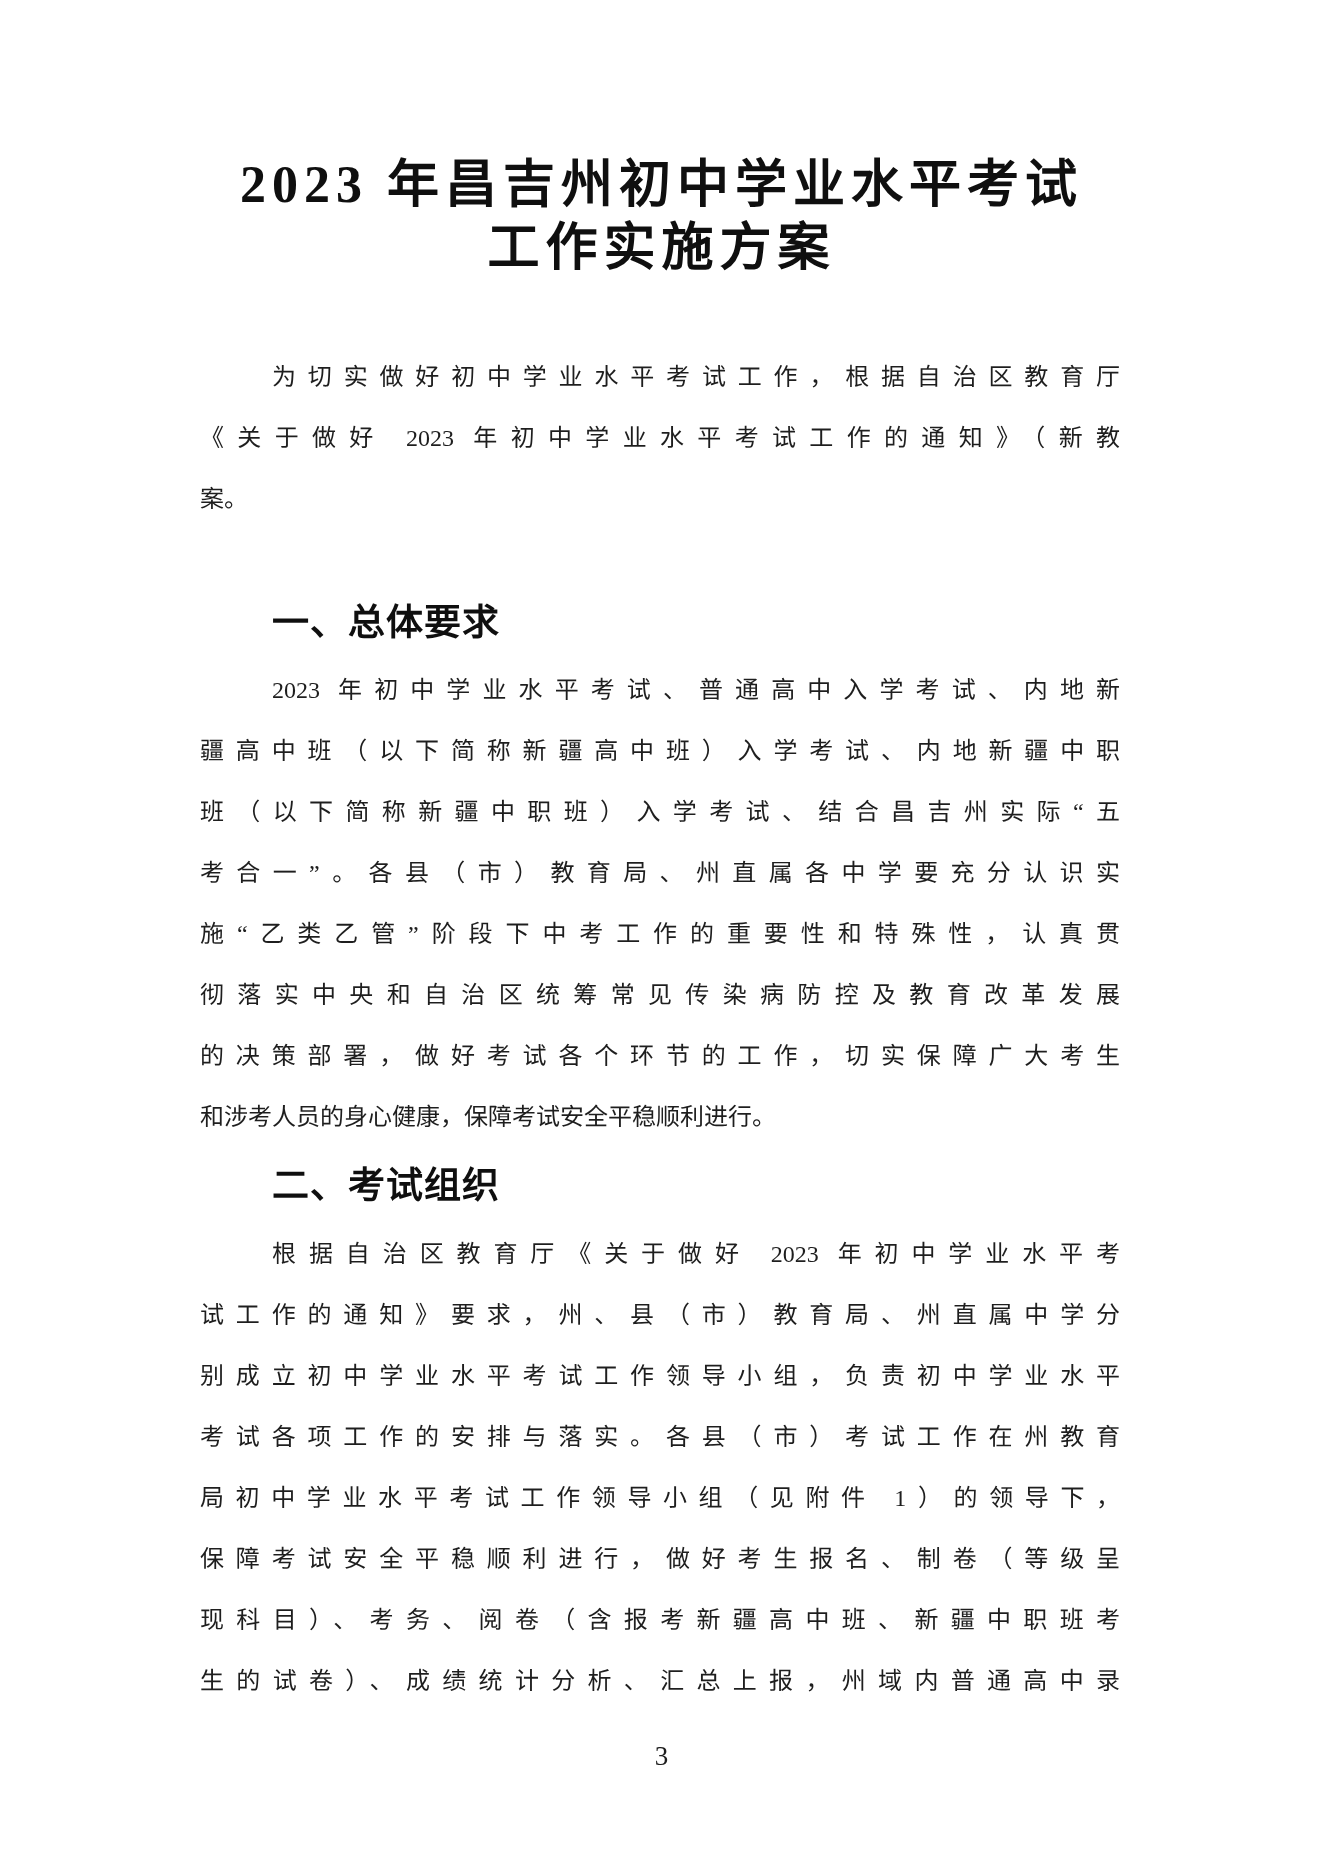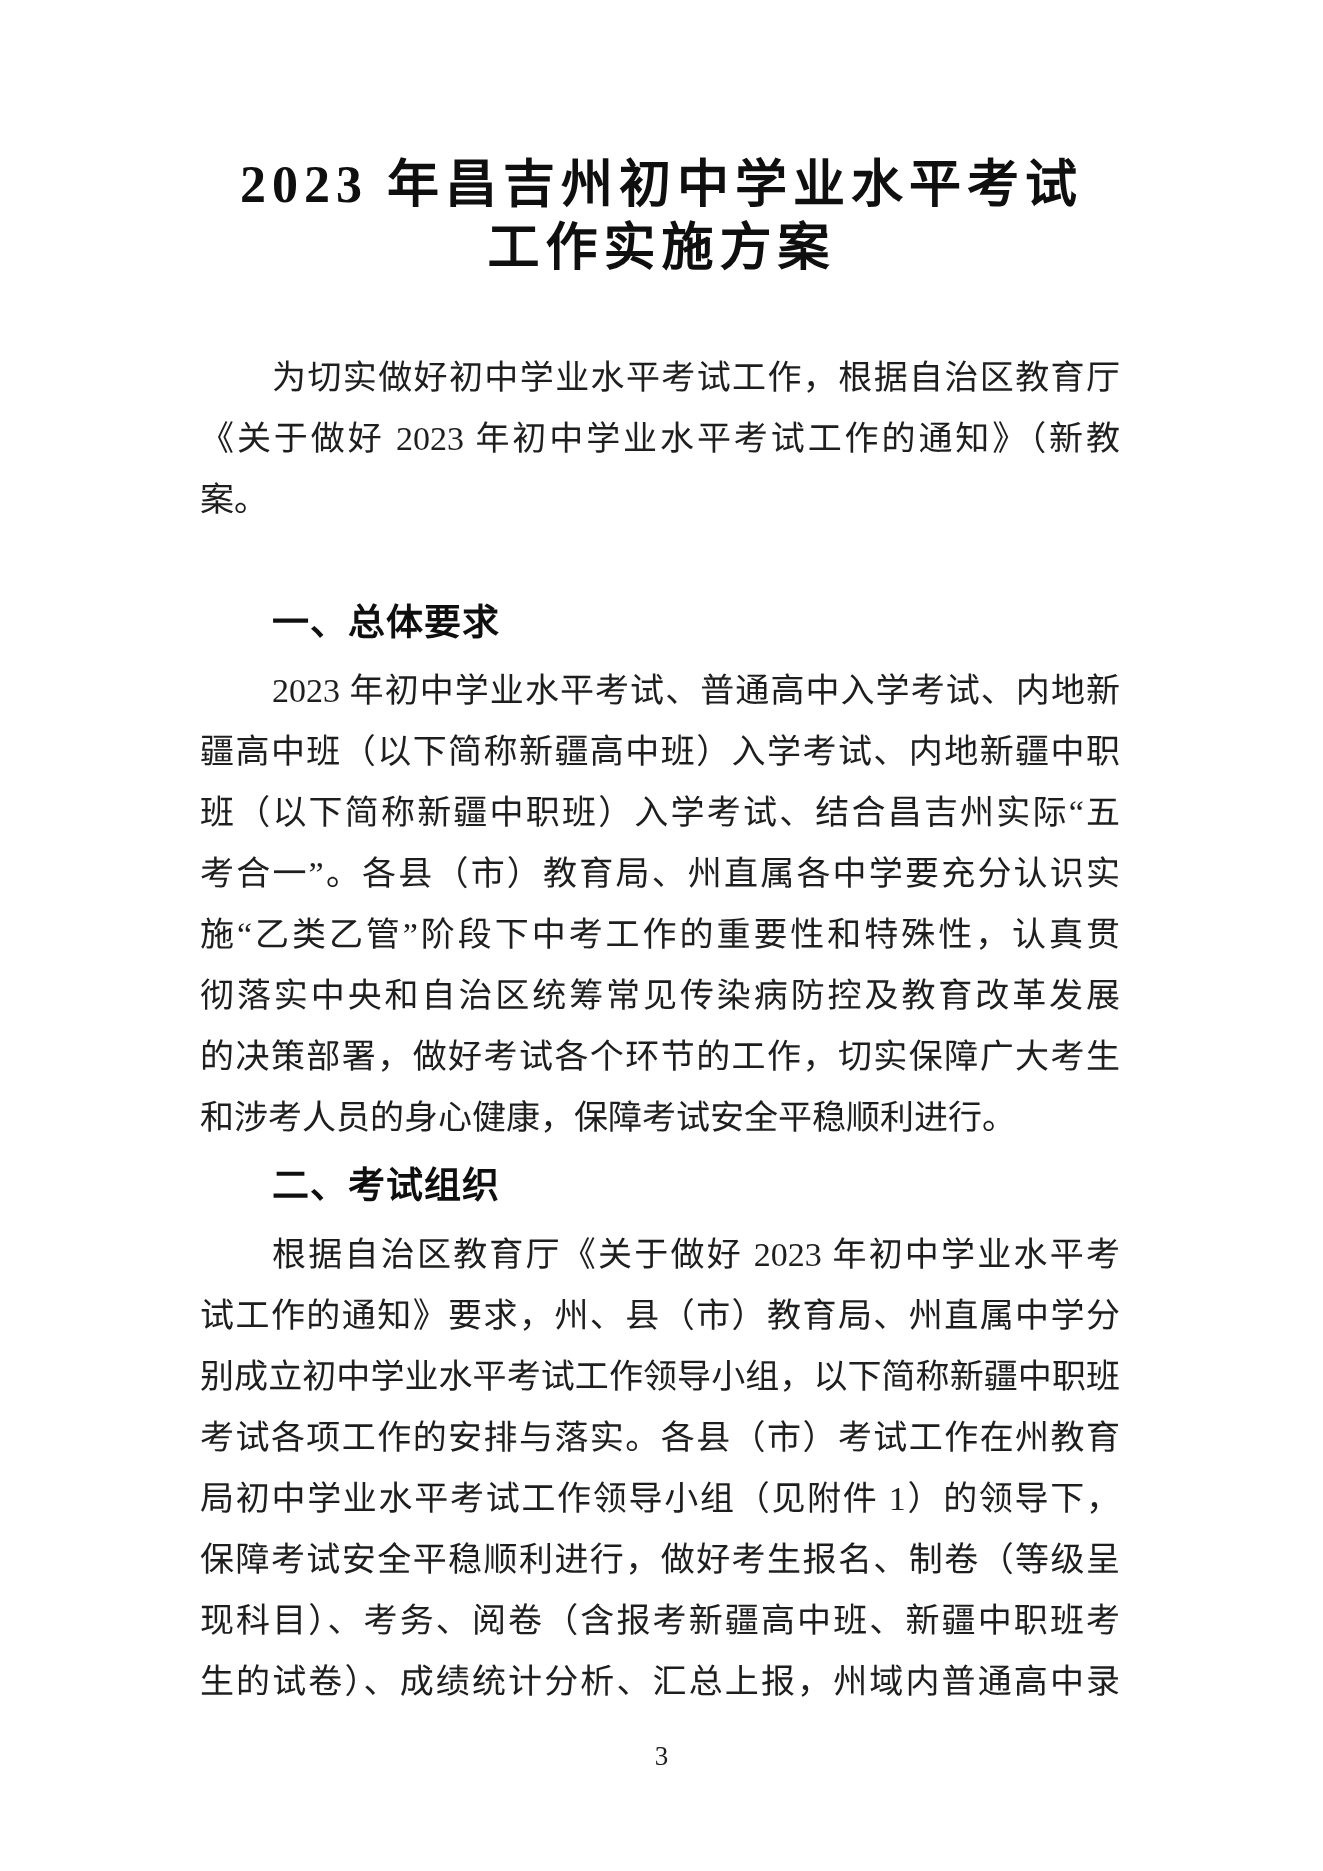--- a/index.html
+++ b/index.html
@@ -23,21 +23,21 @@
     font-weight: 700;
     font-size: 52px;
     line-height: 63px;
     letter-spacing: 6px;
     color: #0f0f0f;
   }
   .body-block {
     position: absolute;
     left: 200px;
     width: 920px;
-    font-size: 34px;
+    font-size: 24px;
     color: #1e1e1e;
   }
   .para .line {
     height: 61px;
     line-height: 61px;
     text-align: justify;
     text-align-last: justify;
     text-justify: inter-character;
   }
   .para .line.indent { padding-left: 72px; }
@@ -97,21 +97,21 @@
       <div class="line">彻落实中央和自治区统筹常见传染病防控及教育改革发展</div>
       <div class="line">的决策部署，做好考试各个环节的工作，切实保障广大考生</div>
       <div class="line last">和涉考人员的身心健康，保障考试安全平稳顺利进行。</div>
     </div>
 
   <div id="heading-2" class="body-block heading">二、考试组织</div>
 
   <div id="para-3" class="body-block para">
       <div class="line indent">根据自治区教育厅《关于做好 2023 年初中学业水平考</div>
       <div class="line">试工作的通知》要求，州、县（市）教育局、州直属中学分</div>
-      <div class="line">别成立初中学业水平考试工作领导小组，以下简称新疆中职班</div>
+      <div class="line">别成立初中学业水平考试工作领导小组，负责初中学业水平</div>
       <div class="line">考试各项工作的安排与落实。各县（市）考试工作在州教育</div>
       <div class="line">局初中学业水平考试工作领导小组（见附件 1）的领导下，</div>
       <div class="line">保障考试安全平稳顺利进行，做好考生报名、制卷（等级呈</div>
       <div class="line">现科目）、考务、阅卷（含报考新疆高中班、新疆中职班考</div>
       <div class="line">生的试卷）、成绩统计分析、汇总上报，州域内普通高中录</div>
     </div>
 
   <div class="page-number">3</div>
 
 </div>

